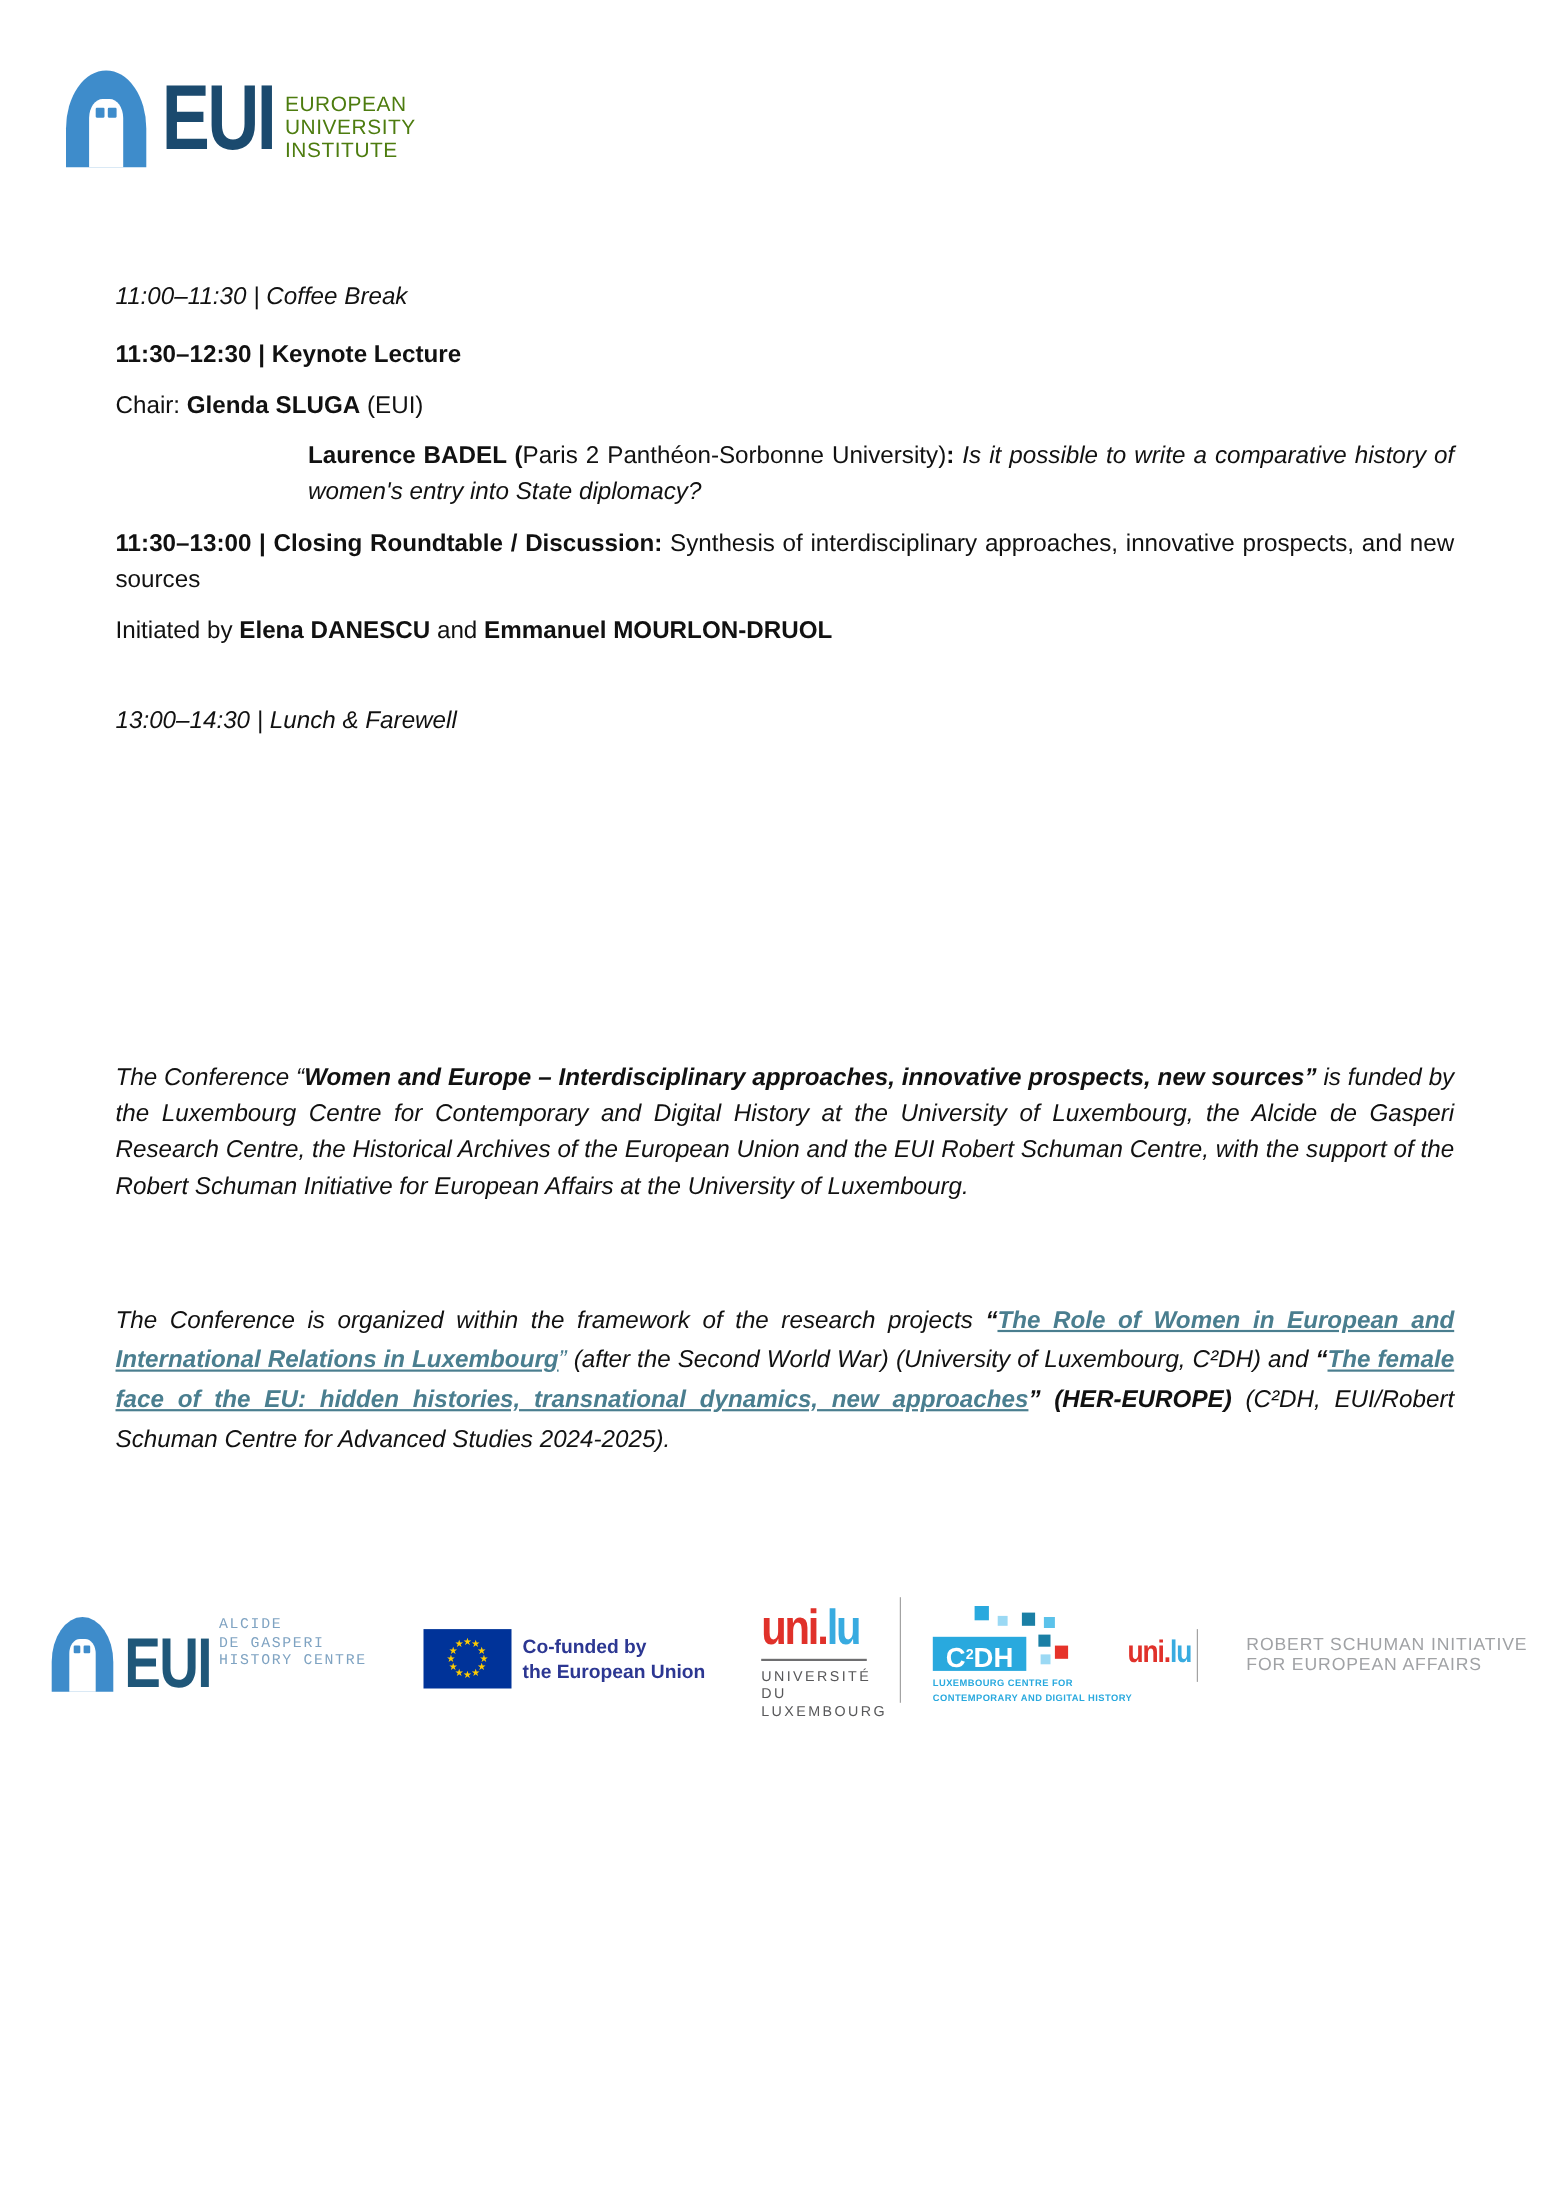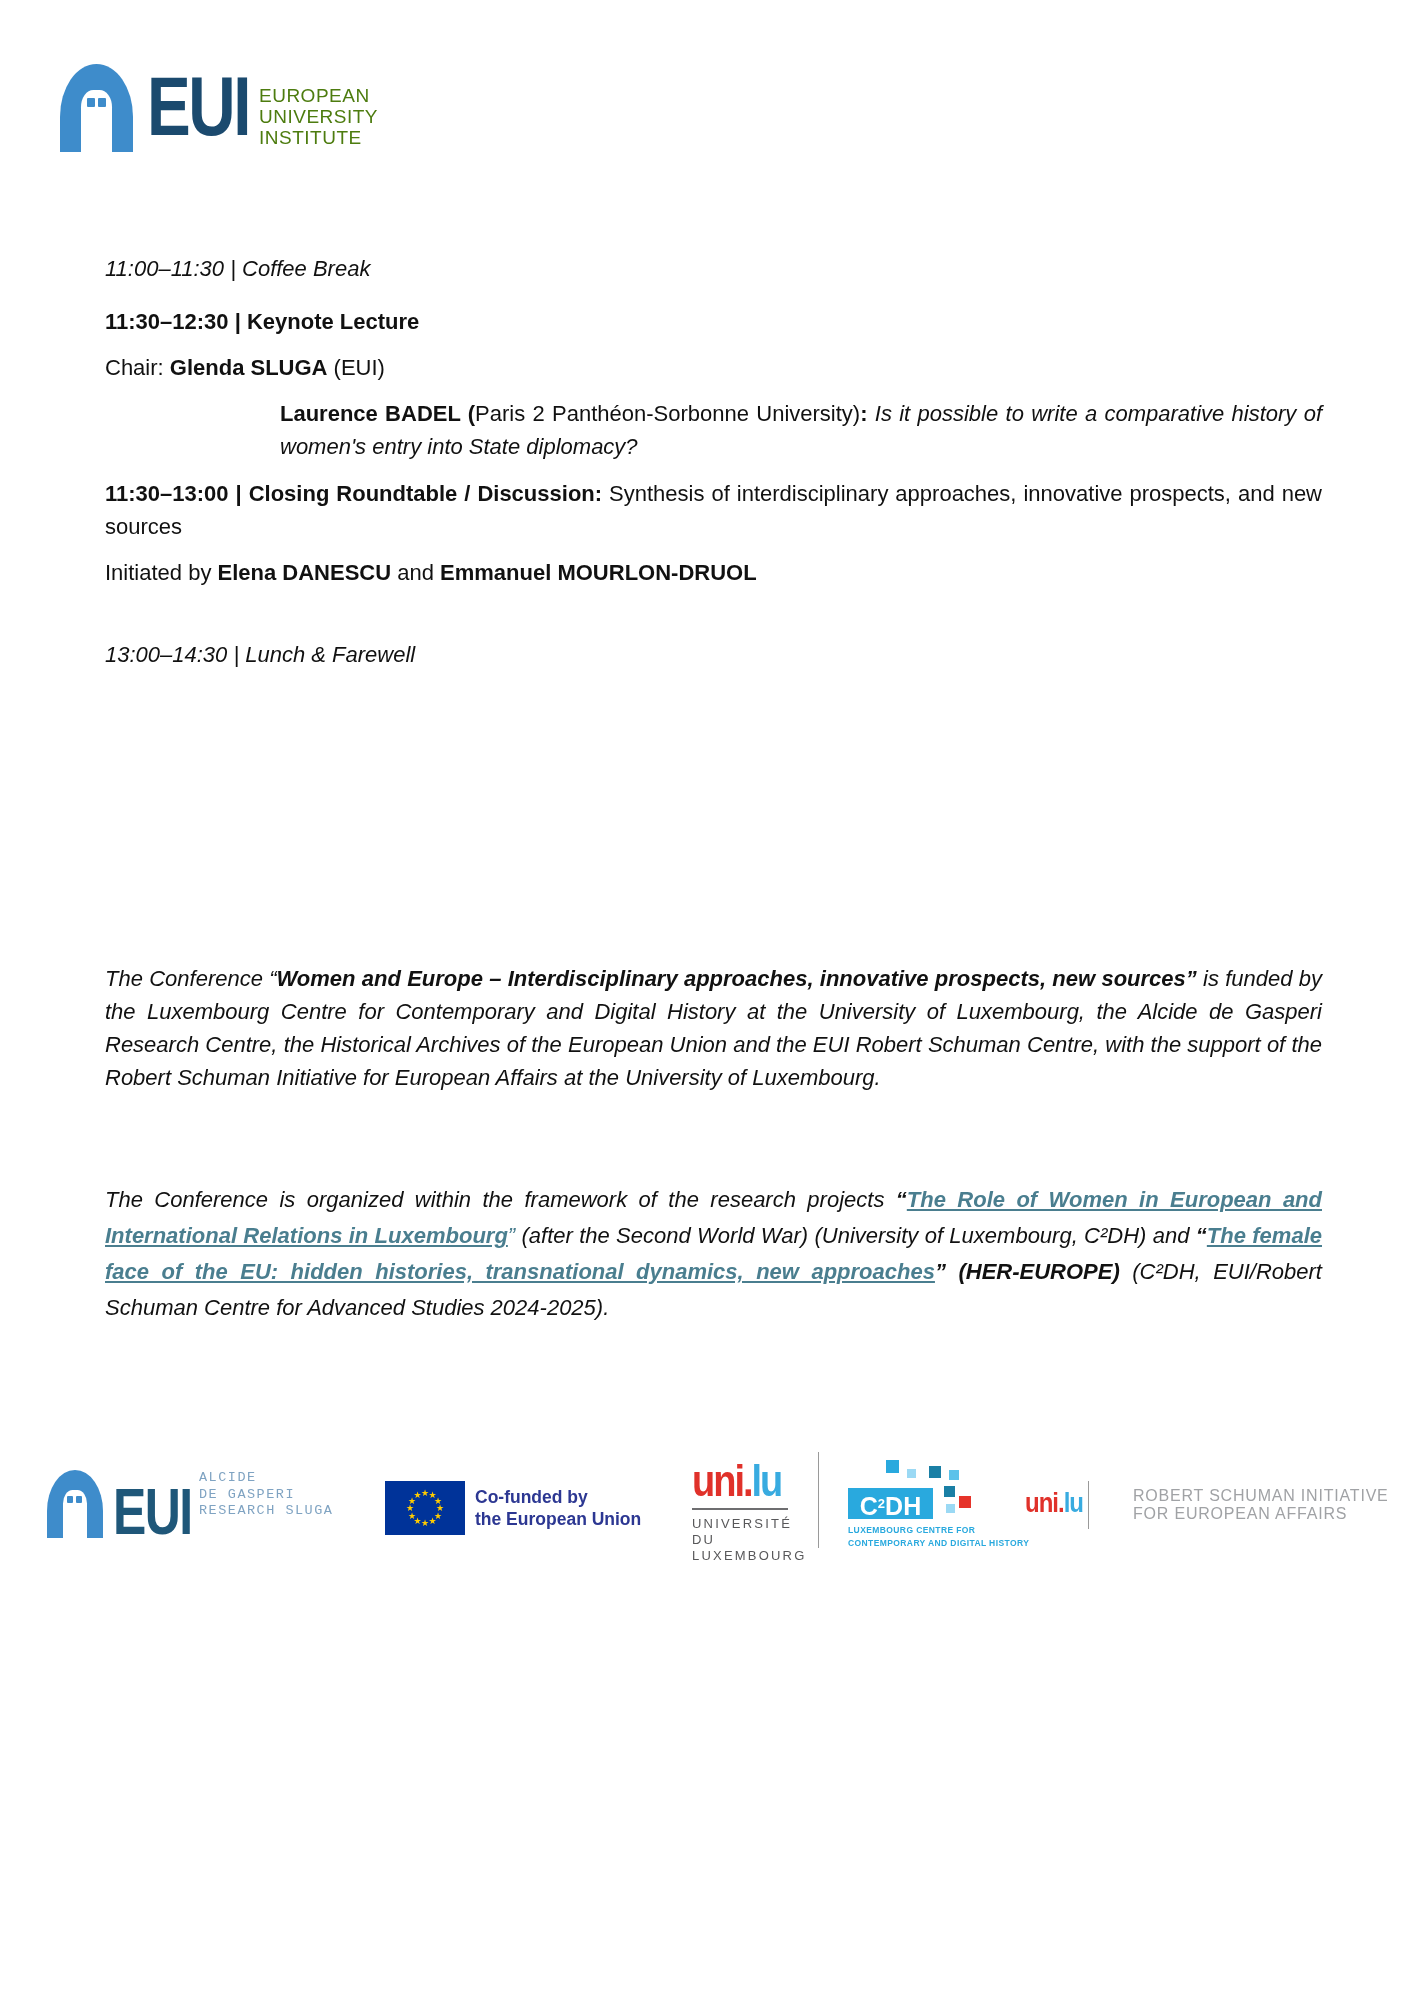--- a/index.html
+++ b/index.html
@@ -117,21 +117,21 @@
       <div class="door"></div>
       <div class="win win1"></div>
       <div class="win win2"></div>
     </div>
     <div style="margin-left:10px;width:92px;">
       <div class="ftr-eui-acronym" style="margin-top:10px;">EUI</div>
     </div>
     <div class="ftr-eui-lines" style="margin-left:-6px;font-family:Liberation Mono, monospace;">
       <div>ALCIDE</div>
       <div>DE GASPERI</div>
-      <div>RESEARCH SLUGA</div>
+      <div>HISTORY CENTRE</div>
     </div>
   </div>
 
   <div class="abs" style="left:385px;top:1481px;display:flex;align-items:center;">
     <div class="eu-flag">
       <span class="star" style="left:40px;top:12px;">★</span>
       <span class="star" style="left:47.5px;top:14px;">★</span>
       <span class="star" style="left:53px;top:19.5px;">★</span>
       <span class="star" style="left:55px;top:27px;">★</span>
       <span class="star" style="left:53px;top:34.5px;">★</span>

